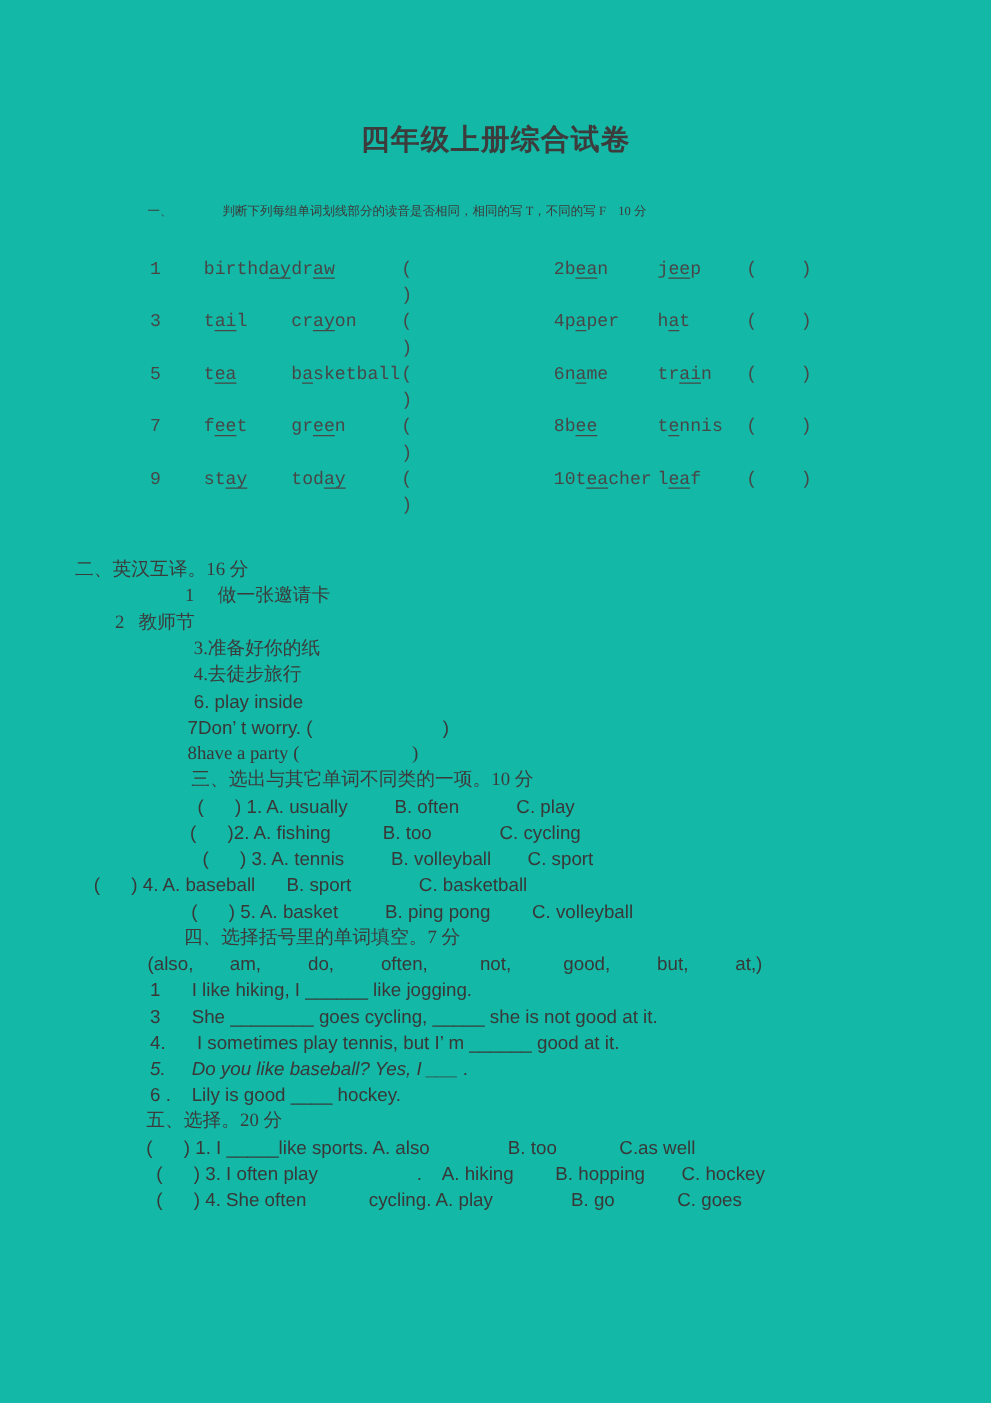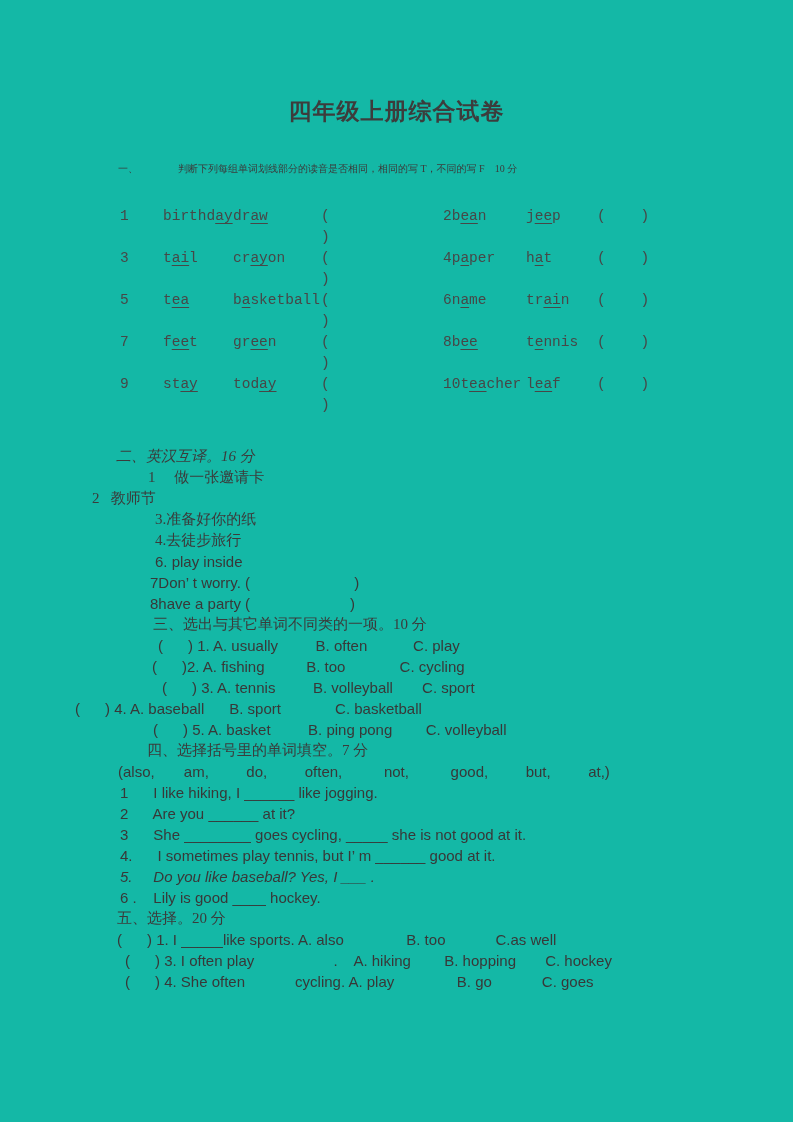--- a/index.html
+++ b/index.html
@@ -33,38 +33,37 @@
 
   <div id="s1rows" class="s1rows">
       <div class="s1row"><span class="cell">1</span><span class="cell">birthd<span class="u">ay</span></span><span class="cell">dr<span class="u">aw</span></span><span class="cell par"><span>(</span><span>)</span></span><span class="cell">2b<span class="u">ea</span>n</span><span class="cell">j<span class="u">ee</span>p</span><span class="cell">(    )</span></div>
       <div class="s1row"><span class="cell">3</span><span class="cell">t<span class="u">ai</span>l</span><span class="cell">cr<span class="u">ay</span>on</span><span class="cell par"><span>(</span><span>)</span></span><span class="cell">4p<span class="u">a</span>per</span><span class="cell">h<span class="u">a</span>t</span><span class="cell">(    )</span></div>
       <div class="s1row"><span class="cell">5</span><span class="cell">t<span class="u">ea</span></span><span class="cell">b<span class="u">a</span>sketball</span><span class="cell par"><span>(</span><span>)</span></span><span class="cell">6n<span class="u">a</span>me</span><span class="cell">tr<span class="u">ai</span>n</span><span class="cell">(    )</span></div>
       <div class="s1row"><span class="cell">7</span><span class="cell">f<span class="u">ee</span>t</span><span class="cell">gr<span class="u">ee</span>n</span><span class="cell par"><span>(</span><span>)</span></span><span class="cell">8b<span class="u">ee</span></span><span class="cell">t<span class="u">e</span>nnis</span><span class="cell">(    )</span></div>
       <div class="s1row"><span class="cell">9</span><span class="cell">st<span class="u">ay</span></span><span class="cell">tod<span class="u">ay</span></span><span class="cell par"><span>(</span><span>)</span></span><span class="cell">10t<span class="u">ea</span>cher</span><span class="cell">l<span class="u">ea</span>f</span><span class="cell">(    )</span></div>
     </div>
 
   <div id="lines" class="lines">
-      <div class="line cjk" style="margin-left: 116px; font-style: italic;">二、英汉互译。16 分</div>
+      <div class="line cjk" style="margin-left: 60px;">二、英汉互译。16 分</div>
       <div class="line cjk" style="margin-left: 148px;">1     做一张邀请卡</div>
       <div class="line cjk" style="margin-left: 92px;">2   教师节</div>
       <div class="line cjk" style="margin-left: 155px;">3.准备好你的纸</div>
       <div class="line cjk" style="margin-left: 155px;">4.去徒步旅行</div>
       <div class="line" style="margin-left: 155px;">6. play inside</div>
       <div class="line" style="margin-left: 150px;">7Don’ t worry. (                         )</div>
-      <div class="line" style="margin-left: 150px;">8have a party (                        )</div>
+      <div class="line" style="margin-left: 150px; font-family: Liberation Serif, serif;">8have a party (                        )</div>
       <div class="line cjk" style="margin-left: 153px;">三、选出与其它单词不同类的一项。10 分</div>
       <div class="line" style="margin-left: 158px;">(      ) 1. A. usually         B. often           C. play</div>
       <div class="line" style="margin-left: 152px;">(      )2. A. fishing          B. too             C. cycling</div>
       <div class="line" style="margin-left: 162px;">(      ) 3. A. tennis         B. volleyball       C. sport</div>
       <div class="line" style="margin-left: 75px;">(      ) 4. A. baseball      B. sport             C. basketball</div>
       <div class="line" style="margin-left: 153px;">(      ) 5. A. basket         B. ping pong        C. volleyball</div>
       <div class="line cjk" style="margin-left: 147px;">四、选择括号里的单词填空。7 分</div>
       <div class="line" style="margin-left: 118px;">(also,       am,         do,         often,          not,          good,         but,         at,)</div>
       <div class="line" style="margin-left: 120px;">1      I like hiking, I ______ like jogging.</div>
-      <div class="line" style="margin-left: 120px;">2      Are you ______ at it?</div>
       <div class="line" style="margin-left: 120px;">3      She ________ goes cycling, _____ she is not good at it.</div>
       <div class="line" style="margin-left: 120px;">4.      I sometimes play tennis, but I’ m ______ good at it.</div>
       <div class="line" style="margin-left: 120px; font-style: italic;">5.     Do you like baseball? Yes, I ___ .</div>
       <div class="line" style="margin-left: 120px;">6 .    Lily is good ____ hockey.</div>
       <div class="line cjk" style="margin-left: 117px;">五、选择。20 分</div>
       <div class="line" style="margin-left: 117px;">(      ) 1. I _____like sports. A. also               B. too            C.as well</div>
       <div class="line" style="margin-left: 125px;">(      ) 3. I often play                   .    A. hiking        B. hopping       C. hockey</div>
       <div class="line" style="margin-left: 125px;">(      ) 4. She often            cycling. A. play               B. go            C. goes</div>
     </div>
 </div>

